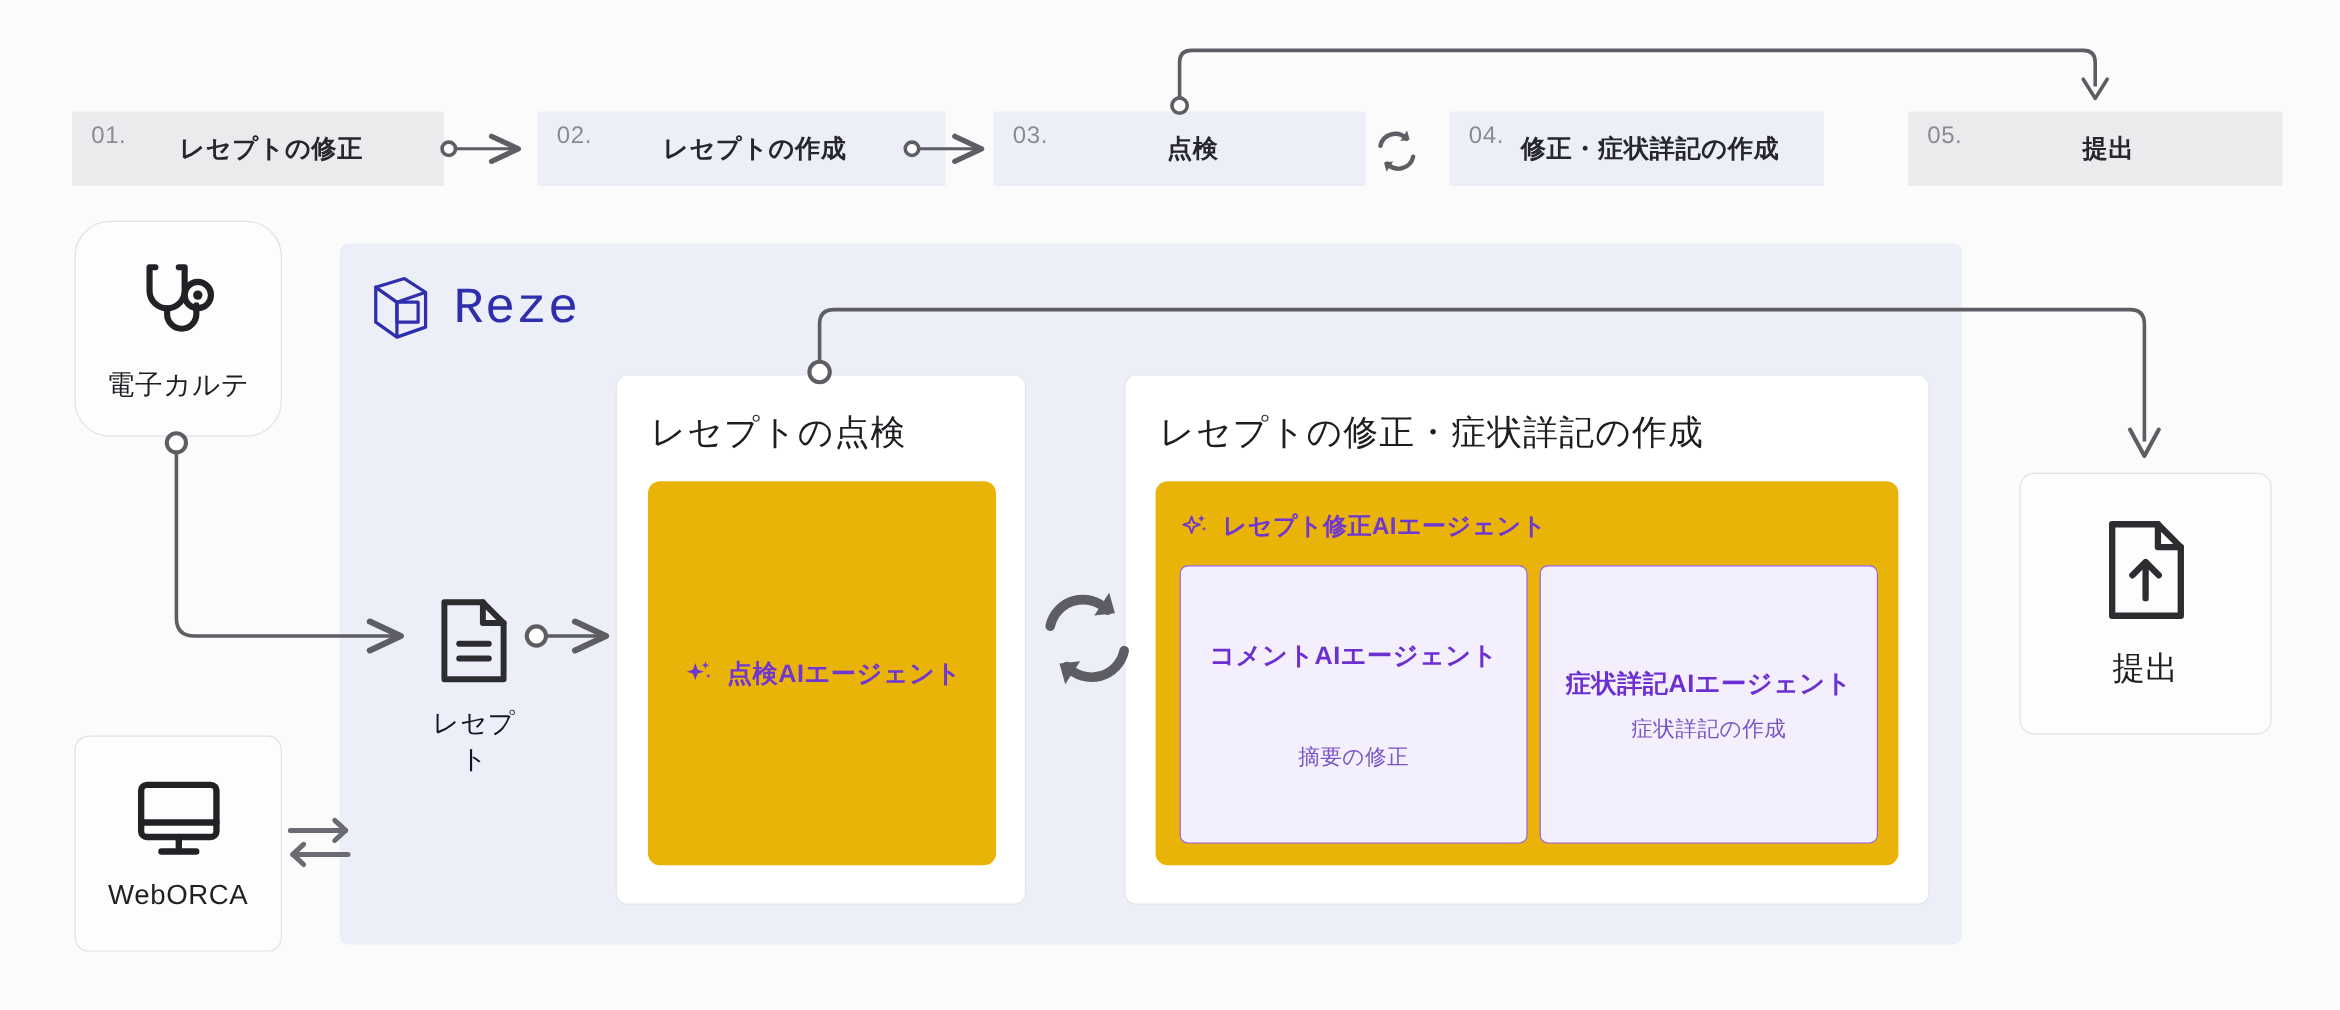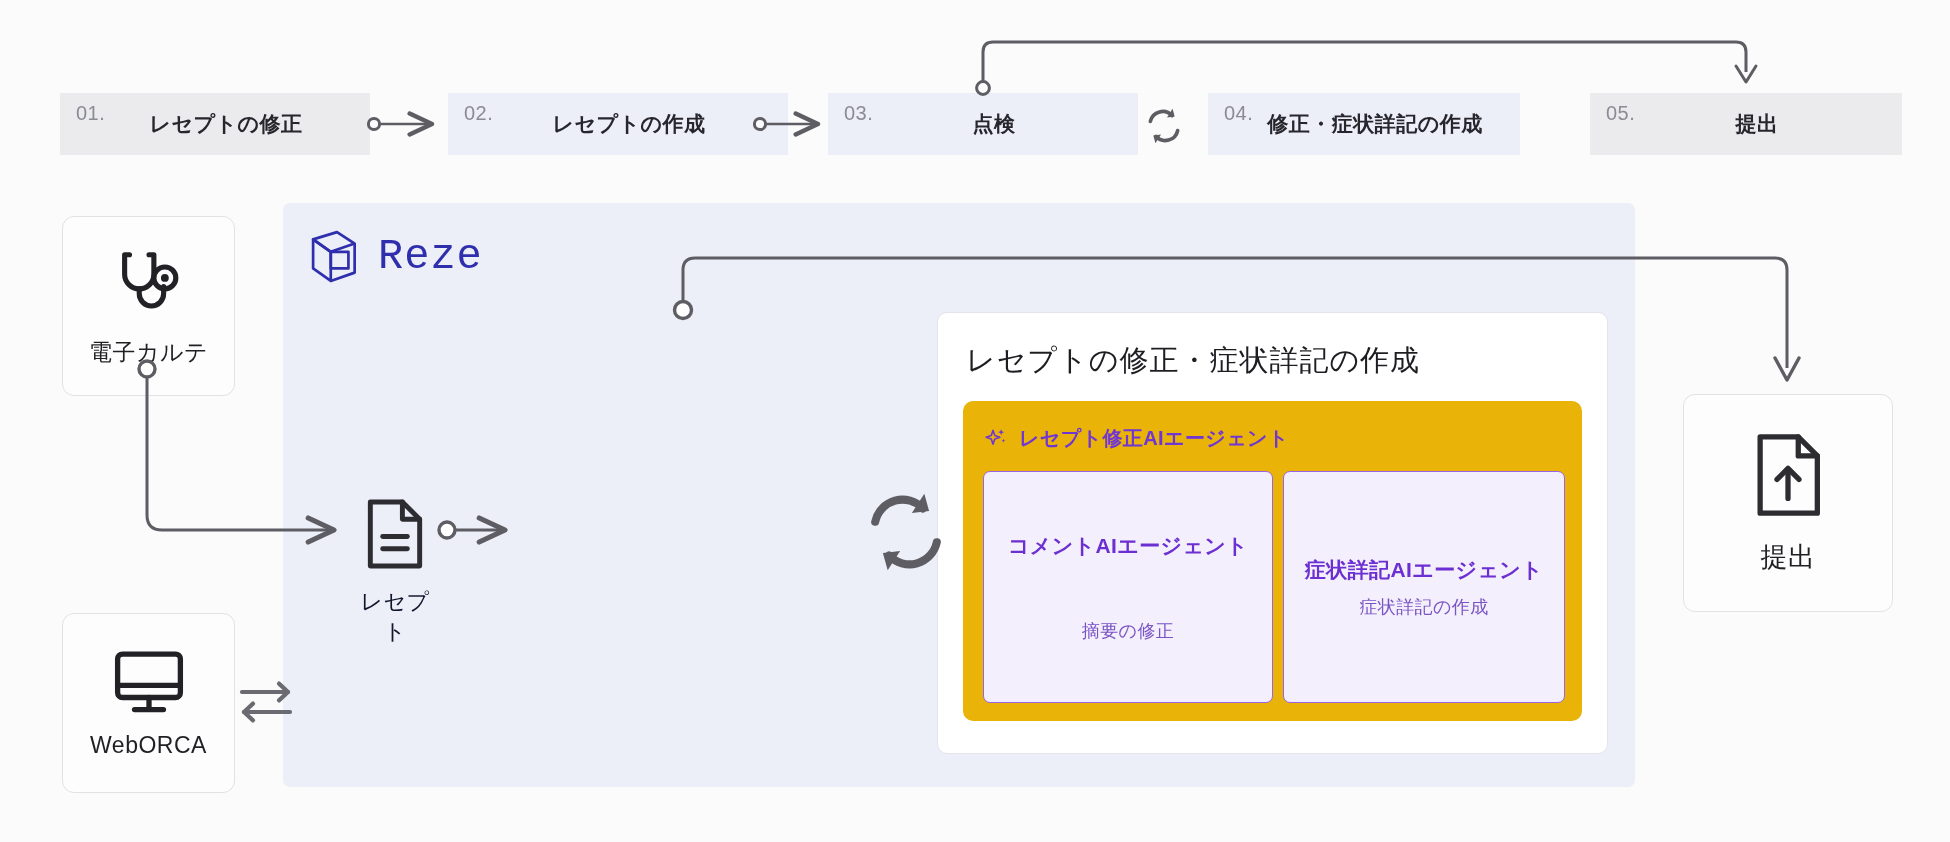--- a/index.html
+++ b/index.html
@@ -49,21 +49,21 @@
     font-size:42px;font-weight:400;color:#2f2fae;letter-spacing:1px;font-family:Liberation Mono, monospace;
   }
 
   
   .tile{
     position:absolute;background:#fdfdfd;border:1.4px solid #e2e2e6;
     border-radius:12px;display:flex;flex-direction:column;
     align-items:center;justify-content:center;
   }
   .tile .tl{font-size:23px;color:#1f1f24;margin-top:14px;letter-spacing:.5px;}
-  #tile-karte{left:62px;top:216px;width:171px;height:178px;}
+  #tile-karte{left:62px;top:184px;width:171px;height:178px;border-radius:30px;}
   #tile-orca{left:62px;top:613px;width:171px;height:178px;}
   #tile-submit{left:1683px;top:394px;width:208px;height:216px;}
   #tile-submit .tl{font-size:27px;margin-top:20px;}
 
   
   #receipt{position:absolute;left:360px;top:497px;width:70px;text-align:center;}
   #receipt .tl{font-size:22px;margin-top:12px;color:#0f172a;display:block;letter-spacing:.5px;}
 
   
   .card{
@@ -193,20 +193,33 @@
       <g fill="none" stroke="#2c2c31" stroke-width="4" stroke-linejoin="round" stroke-linecap="round">
         <path d="M5 4 L31 4 L45 18 L45 56 L5 56 Z"></path>
         <path d="M31 4 L31 18 L45 18"></path>
         <path d="M15 32 L35 32"></path>
         <path d="M15 42 L35 42"></path>
       </g>
     </svg>
     <span class="tl">レセプト</span>
   </div>
 
+  <div class="card" id="card-check">
+    <h3>レセプトの点検</h3>
+    <div class="inner" id="inner-check">
+      <div class="agentline">
+        <svg width="26" height="26" viewBox="0 0 24 24">
+          <path d="M9.6 4.2 L11.3 9.1 L16.2 10.8 L11.3 12.5 L9.6 17.4 L7.9 12.5 L3 10.8 L7.9 9.1 Z" fill="#7036d4"></path>
+          <path d="M17.4 3 L18.2 5.1 L20.3 5.9 L18.2 6.7 L17.4 8.8 L16.6 6.7 L14.5 5.9 L16.6 5.1 Z" fill="#7036d4"></path>
+          <path d="M19.6 12.3 L20.1 13.6 L21.4 14.1 L20.1 14.6 L19.6 15.9 L19.1 14.6 L17.8 14.1 L19.1 13.6 Z" fill="#7036d4"></path>
+        </svg>
+        <span>点検AIエージェント</span>
+      </div>
+    </div>
+  </div>
 
   <div class="card" id="card-fix">
     <h3>レセプトの修正・症状詳記の作成</h3>
     <div class="inner" id="inner-fix">
       <div class="agentline">
         <svg width="25" height="25" viewBox="0 0 24 24">
           <path d="M9.6 4.2 L11.3 9.1 L16.2 10.8 L11.3 12.5 L9.6 17.4 L7.9 12.5 L3 10.8 L7.9 9.1 Z" fill="none" stroke="#7036d4" stroke-width="1.5" stroke-linejoin="round"></path>
           <path d="M17.4 3 L18.2 5.1 L20.3 5.9 L18.2 6.7 L17.4 8.8 L16.6 6.7 L14.5 5.9 L16.6 5.1 Z" fill="#7036d4"></path>
           <path d="M19.6 12.3 L20.1 13.6 L21.4 14.1 L20.1 14.6 L19.6 15.9 L19.1 14.6 L17.8 14.1 L19.1 13.6 Z" fill="#7036d4"></path>
         </svg>

